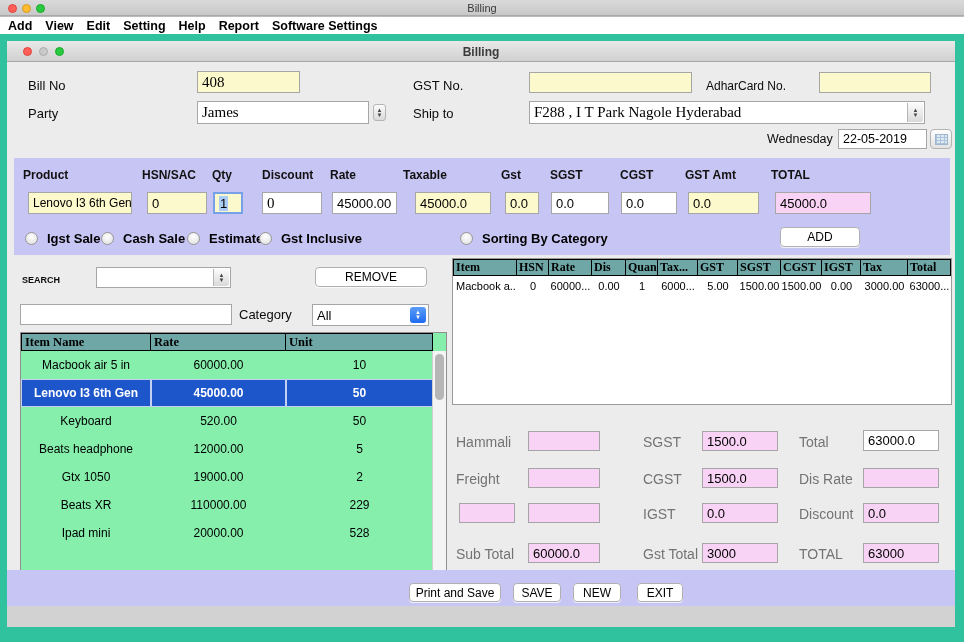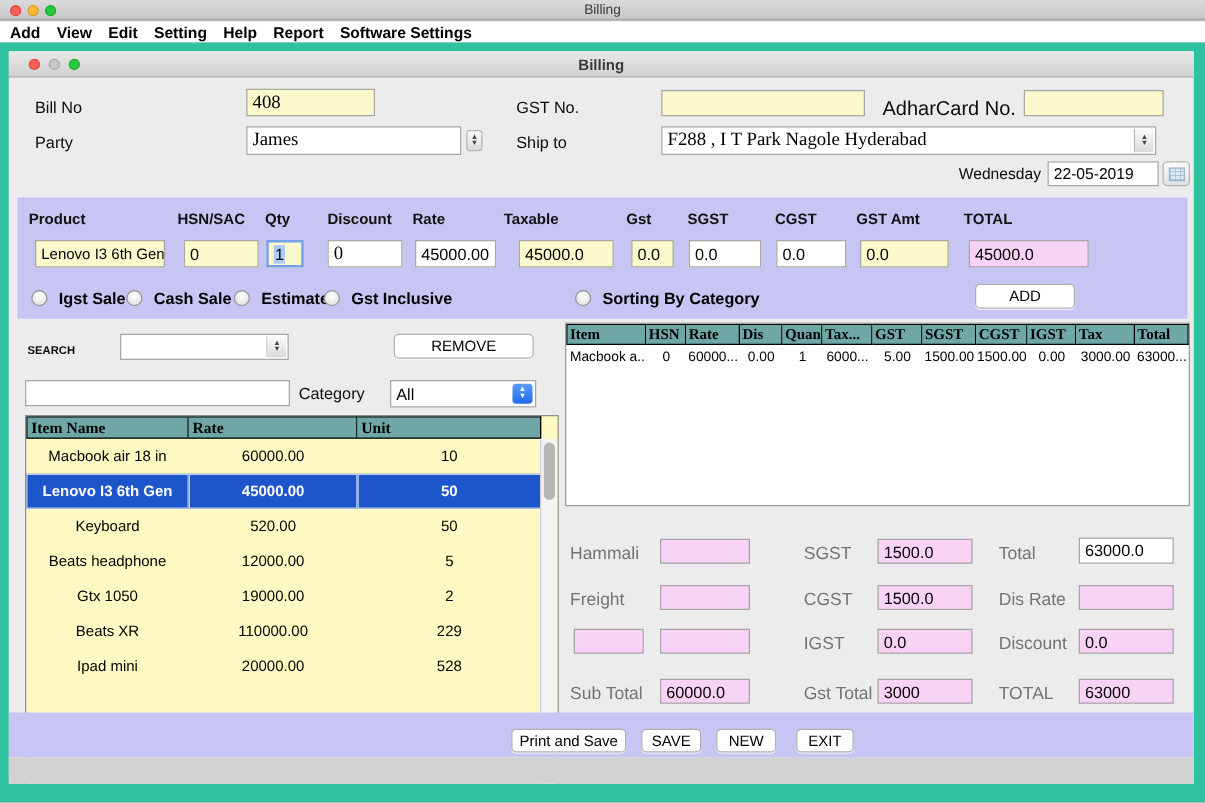--- a/index.html
+++ b/index.html
@@ -58,21 +58,21 @@
     background:radial-gradient(circle at 50% 35%, #ffffff, #dcdcdc); border:1px solid #969696; }
   .rlbl { position:absolute; font-size:13px; font-weight:600; color:#000; white-space:nowrap; }
 
   
   .band { position:absolute; left:7px; top:117px; width:936px; height:97px; background:#c7c5f3; }
   .band2 { position:absolute; left:0px; top:529px; width:948px; height:36px; background:#c7c5f3; }
   .graybar { position:absolute; left:0px; top:565px; width:948px; height:21px; background:#d2d2d2; }
 
   
   .items-table { position:absolute; left:13px; top:291px; width:427px; height:296px;
-    background:#fef9c3; border:1px solid #8f8f8f; overflow:hidden; }
+    background:#86efac; border:1px solid #8f8f8f; overflow:hidden; }
   .it-head { display:flex; height:18px; }
   .hcell { background:#6fa7a7; border-right:1px solid #000; border-top:1px solid #000;
     border-bottom:1px solid #000; font-family:"Liberation Serif", serif; font-weight:bold;
     font-size:12.5px; padding:1px 0 0 3px; color:#000; }
   .hcell:first-child { border-left:1px solid #000; }
   .it-row { display:flex; height:28px; }
   .icell { font-size:12px; color:#000; display:flex; align-items:center;
     justify-content:center; overflow:hidden; white-space:nowrap; }
   .it-row.sel .icell { background:#1d55cb; color:#fff; font-weight:600;
     border:1px solid #c3cff3; }
@@ -139,21 +139,21 @@
         <span class="tl2 g2"></span>
         <div class="inner-title">Billing</div>
       </div>
 
       <div class="lbl" style="left:21px;top:37px;">Bill No</div>
       <div class="fld yellow serif" style="left:190px;top:30px;width:103px;height:22px;">408</div>
 
       <div class="lbl" style="left:406px;top:37px;">GST No.</div>
       <div class="fld yellow" style="left:522px;top:31px;width:163px;height:21px;"></div>
 
-      <div class="lbl" style="left:699px;top:38px;font-size:16px;">AdharCard No.</div>
+      <div class="lbl" style="left:699px;top:38px;font-size:12px;">AdharCard No.</div>
       <div class="fld yellow" style="left:812px;top:31px;width:112px;height:21px;"></div>
 
       <div class="lbl" style="left:21px;top:65px;">Party</div>
       <div class="fld serif" style="left:190px;top:60px;width:172px;height:23px;">James</div>
       <div style="position:absolute;left:366px;top:63px;width:13px;height:17px;border:1px solid #b5b5b5;border-radius:3px;background:linear-gradient(#fcfcfc,#d9d9d9);display:flex;flex-direction:column;align-items:center;justify-content:center;font-size:6px;line-height:5px;color:#444;">▲<br>▼</div>
 
       <div class="lbl" style="left:406px;top:65px;">Ship to</div>
       <div class="fld serif" style="left:522px;top:60px;width:396px;height:23px;">
         <span>F288 , I T Park Nagole Hyderabad</span>
         <span class="stepper">▲<br>▼</span>
@@ -220,21 +220,21 @@
         <span class="stepper blue">▲<br>▼</span>
       </div>
 
       <div class="items-table">
         <div class="it-head">
           <div class="hcell" style="width:130px;">Item Name</div>
           <div class="hcell" style="width:135px;">Rate</div>
           <div class="hcell" style="width:147px;">Unit</div>
         </div>
         <div class="it-row">
-          <div class="icell" style="width:130px;">Macbook air 18 in</div>
+          <div class="icell" style="width:130px;">Macbook air 5 in</div>
           <div class="icell" style="width:135px;">60000.00</div>
           <div class="icell" style="width:147px;">10</div>
         </div>
         <div class="it-row sel">
           <div class="icell" style="width:130px;">Lenovo I3 6th Gen</div>
           <div class="icell" style="width:135px;">45000.00</div>
           <div class="icell" style="width:147px;">50</div>
         </div>
         <div class="it-row">
           <div class="icell" style="width:130px;">Keyboard</div>

